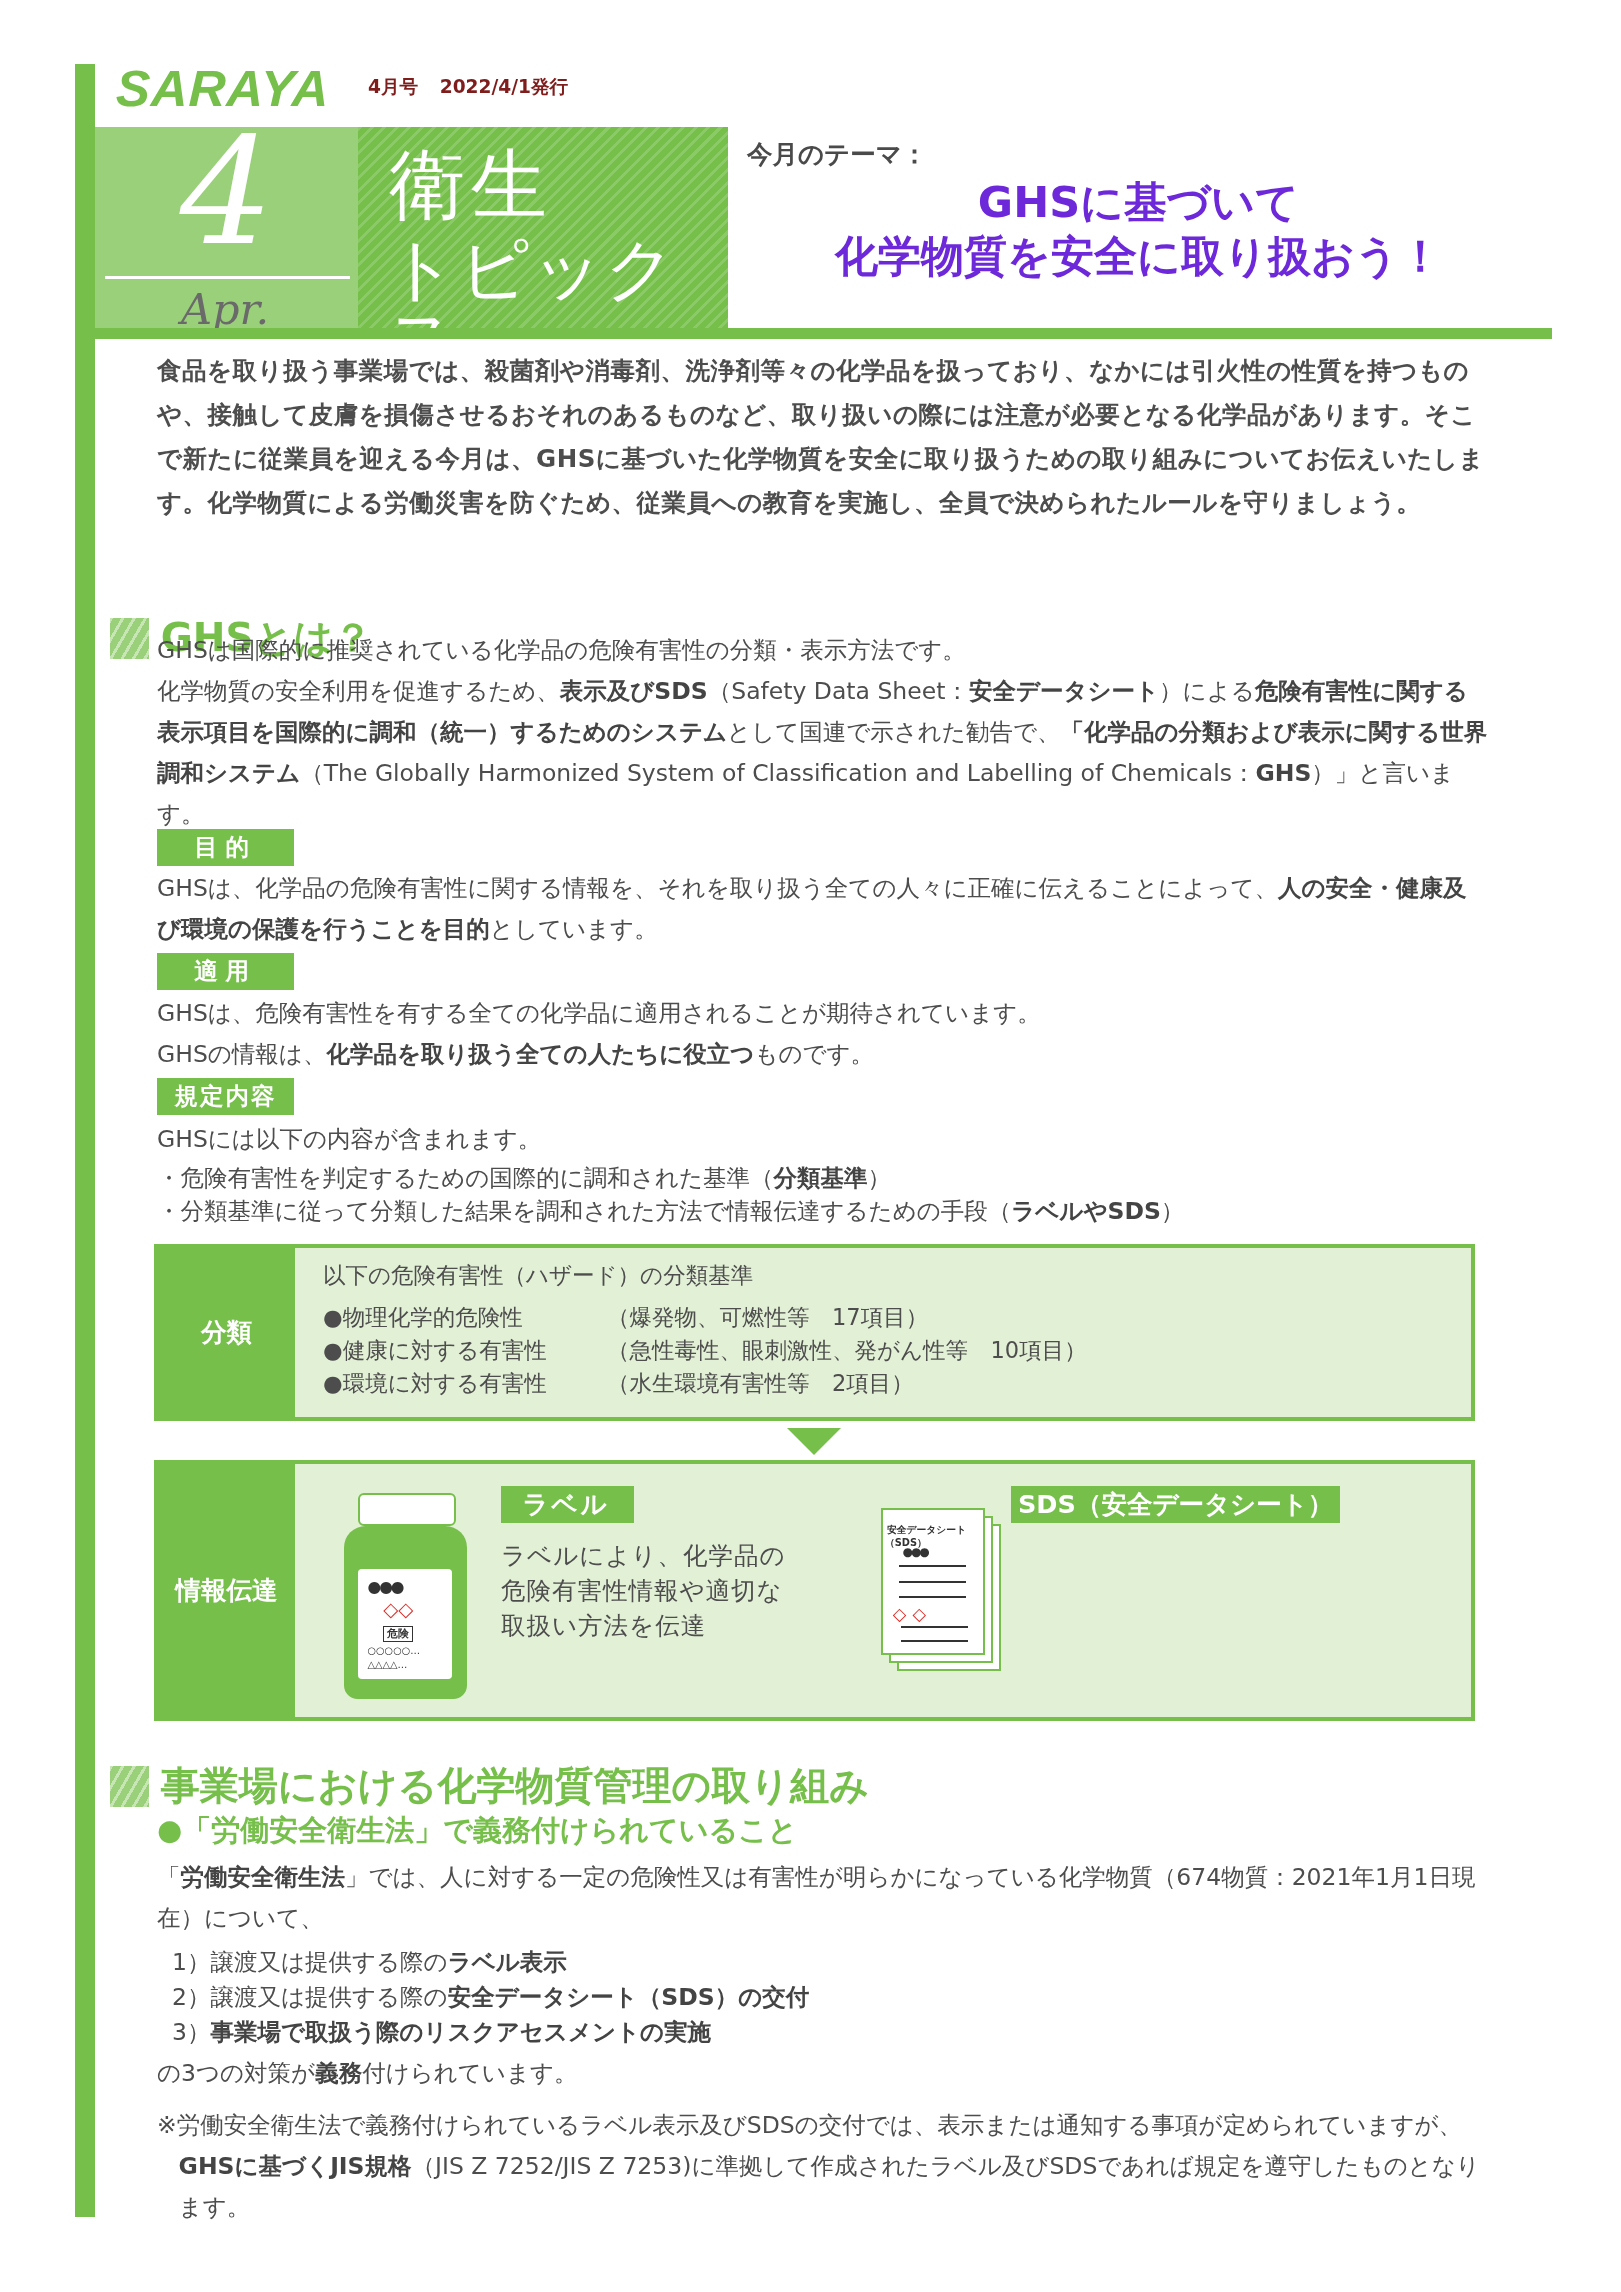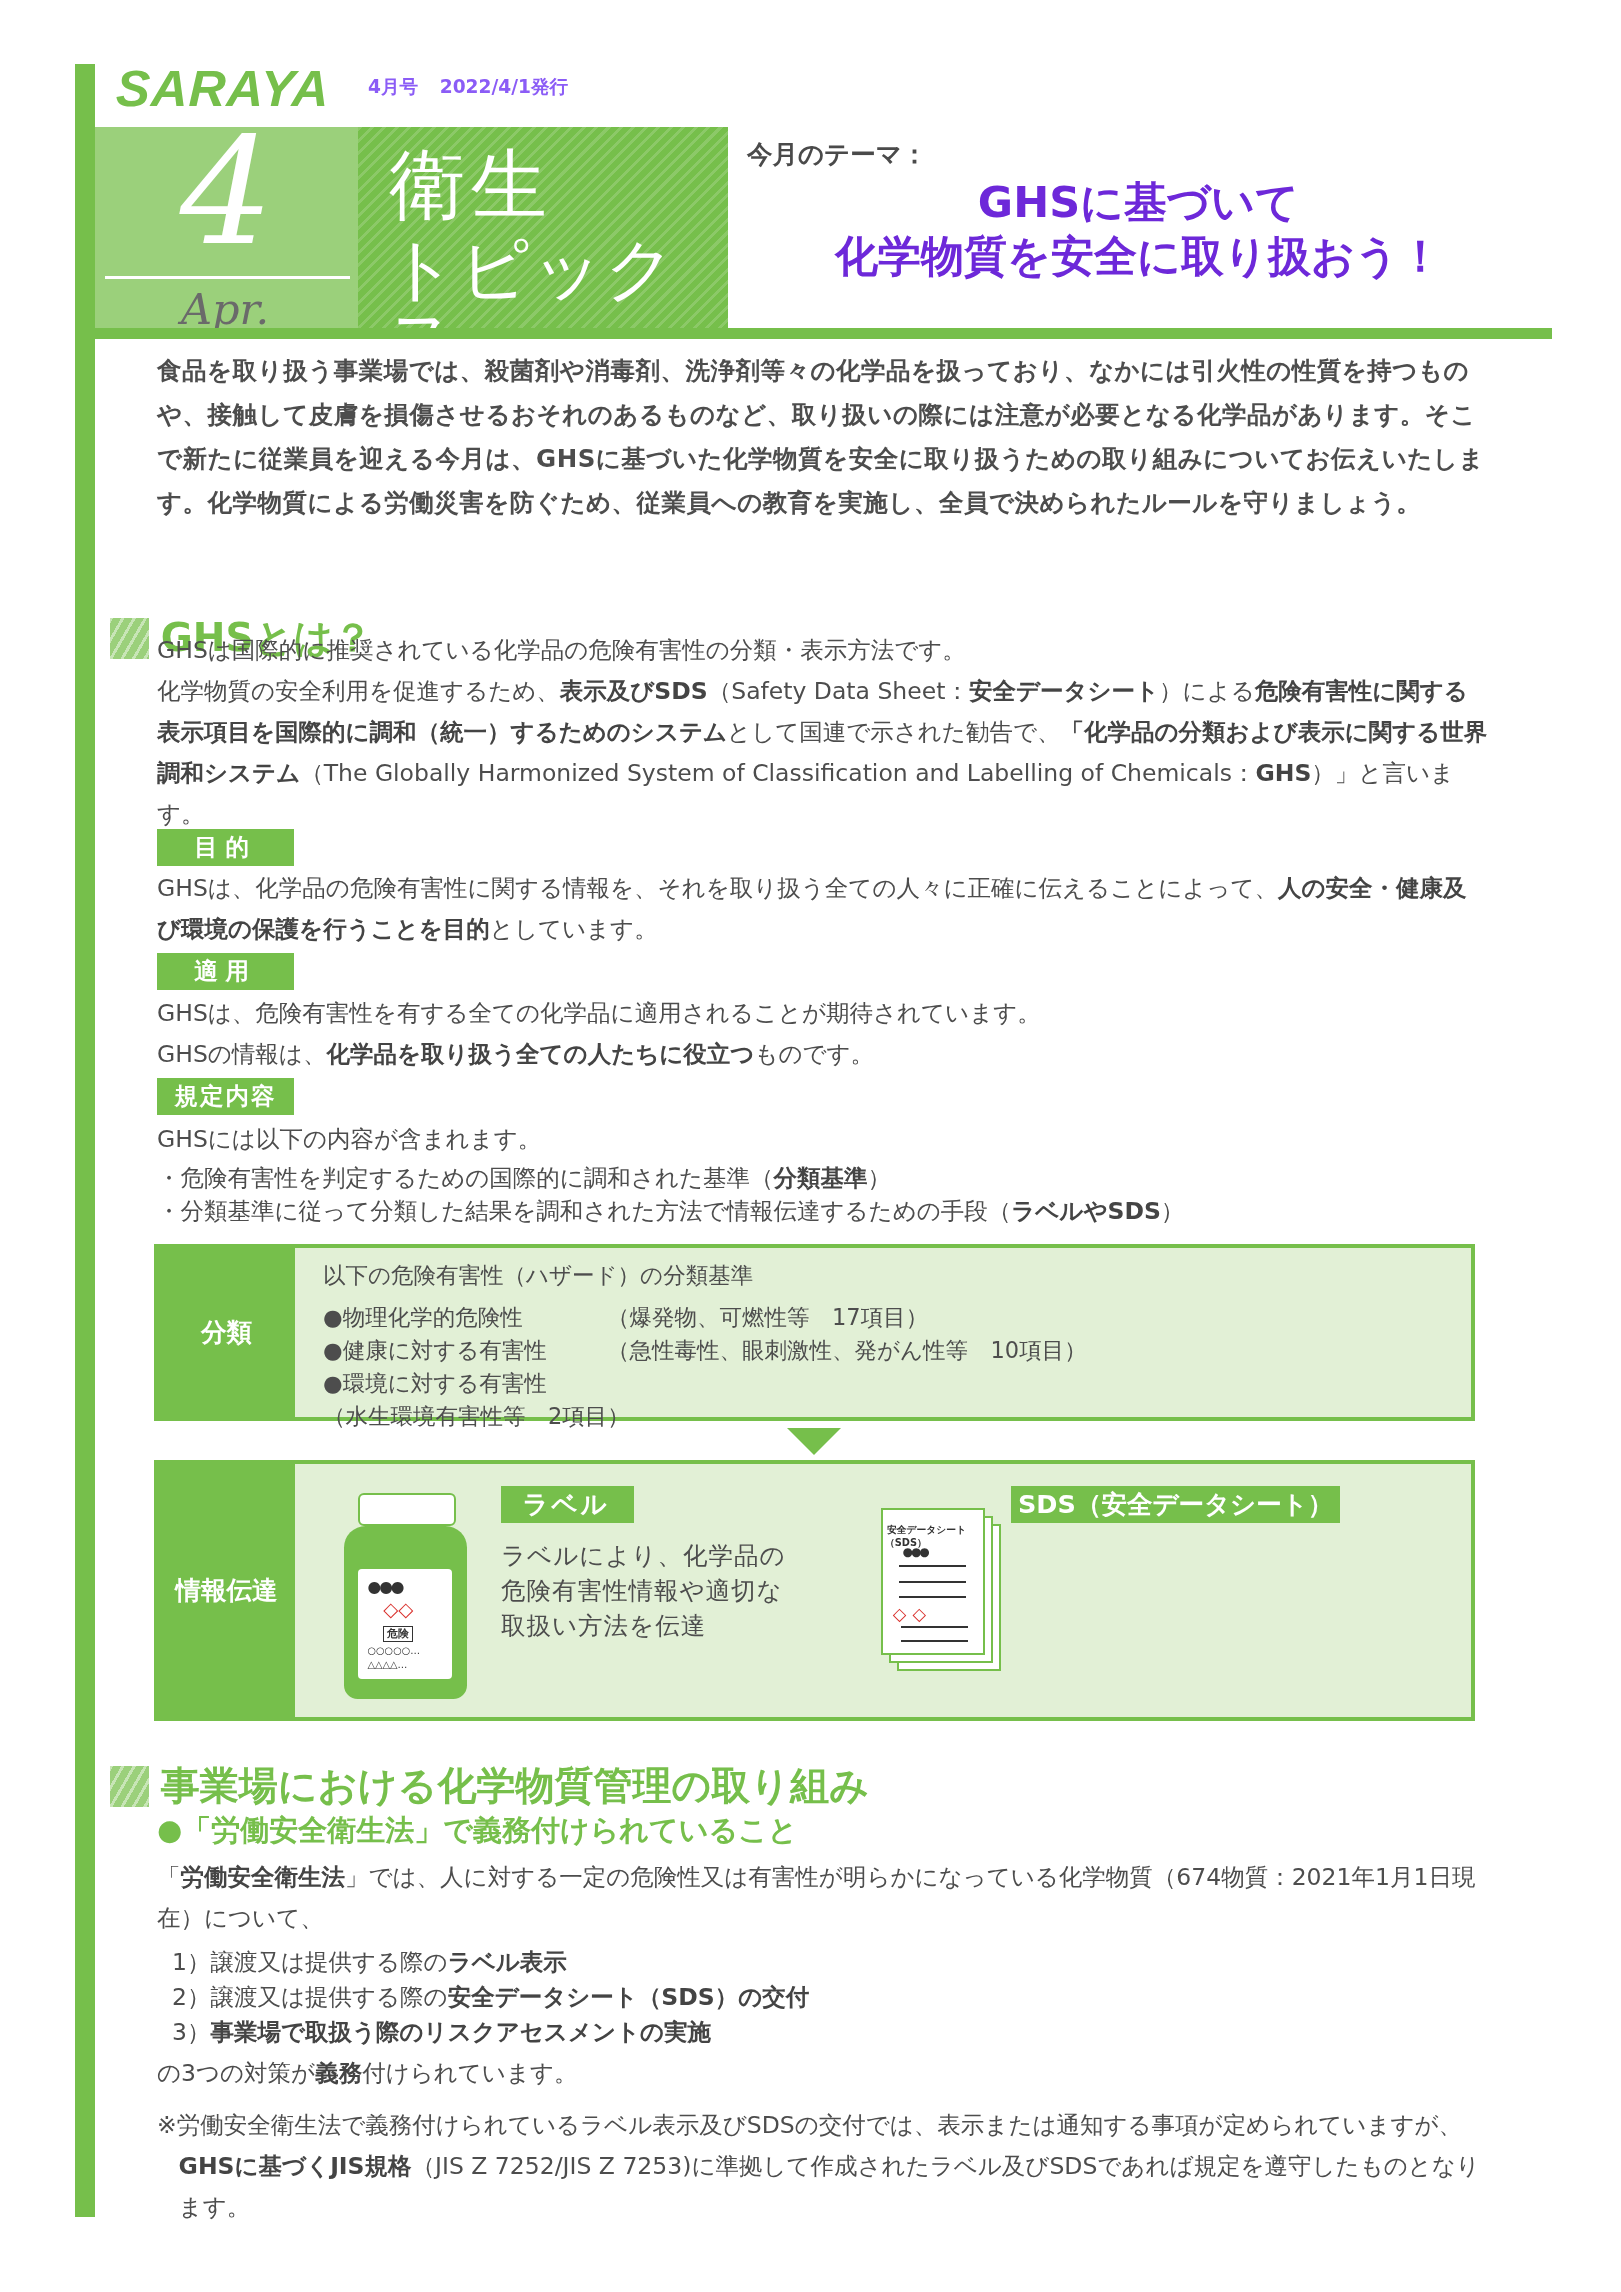--- a/index.html
+++ b/index.html
@@ -2,21 +2,21 @@
 <html><head>
 <meta charset="utf-8">
 <style>
   html, body { margin:0; padding:0; background:#ffffff; }
   body { width:1621px; height:2293px; position:relative; overflow:hidden;
          font-family:"DejaVu Sans", "Liberation Sans", sans-serif; color:#4a4a4a; }
   .abs { position:absolute; }
   .leftbar { left:75px; top:64px; width:19.6px; height:2153px; background:#76bf4b; }
   .logo { left:116px; top:59px; font-family:"Liberation Sans", sans-serif; font-weight:900;
           font-size:51px; color:#76bf4b; letter-spacing:1px; font-style:italic; transform:skewX(-2deg); }
-  .issue { left:368px; top:74px; font-size:18.6px; color:#8b5cf6; font-weight:bold; }
+  .issue { left:368px; top:74px; font-size:18.6px; color:#7f1d1d; font-weight:bold; }
   .issue span { margin-right:21.6px; }
   .hdr-month { left:95px; top:127px; width:263px; height:201px; background:#9bd07b; }
   .hdr-month .num { position:absolute; left:0; width:263px; top:-7.8px; text-align:center;
           font-family:"DejaVu Serif", serif; font-style:italic; font-size:147px; color:#fff; line-height:1; font-weight:300;}
   .hdr-month .rule { position:absolute; left:9.8px; top:149px; width:245px; height:2.9px; background:#fff; }
   .hdr-month .apr { position:absolute; left:86px; top:157px; font-family:"DejaVu Serif", serif; font-style:italic;
           font-size:43px; color:#6a6a6a; }
   .hdr-title { left:358px; top:127px; width:370px; height:201px; background:#76bf4b;
           background-image:repeating-linear-gradient(135deg, rgba(255,255,255,0.16) 0 2.9px, transparent 2.9px 8.8px); }
   .hdr-title .t1 { position:absolute; left:31px; top:19.6px; font-size:76px; color:#fff; font-weight:normal; letter-spacing:5.9px; line-height:1;}
@@ -106,21 +106,21 @@
     <div>以下の危険有害性（ハザード）の分類基準</div>
     <div style="margin-top:7.8px; line-height:33px;">
       <div style="display:flex;">
           <span style="width:284px;">●物理化学的危険性</span>
           <span>（爆発物、可燃性等　17項目）</span>
         </div>
       <div style="display:flex;">
           <span style="width:284px;">●健康に対する有害性</span>
           <span>（急性毒性、眼刺激性、発がん性等　10項目）</span>
         </div>
-      <div style="display:flex;flex-direction:column;">
+      <div style="display:flex;">
           <span style="width:284px;">●環境に対する有害性</span>
           <span>（水生環境有害性等　2項目）</span>
         </div>
     </div>
   </div>
 </div>
 
 <div class="abs arrow" style="left:787px; top:1428px;"></div>
 
 <div class="abs box" style="left:154px; top:1460px; width:1313px; height:253px;">

